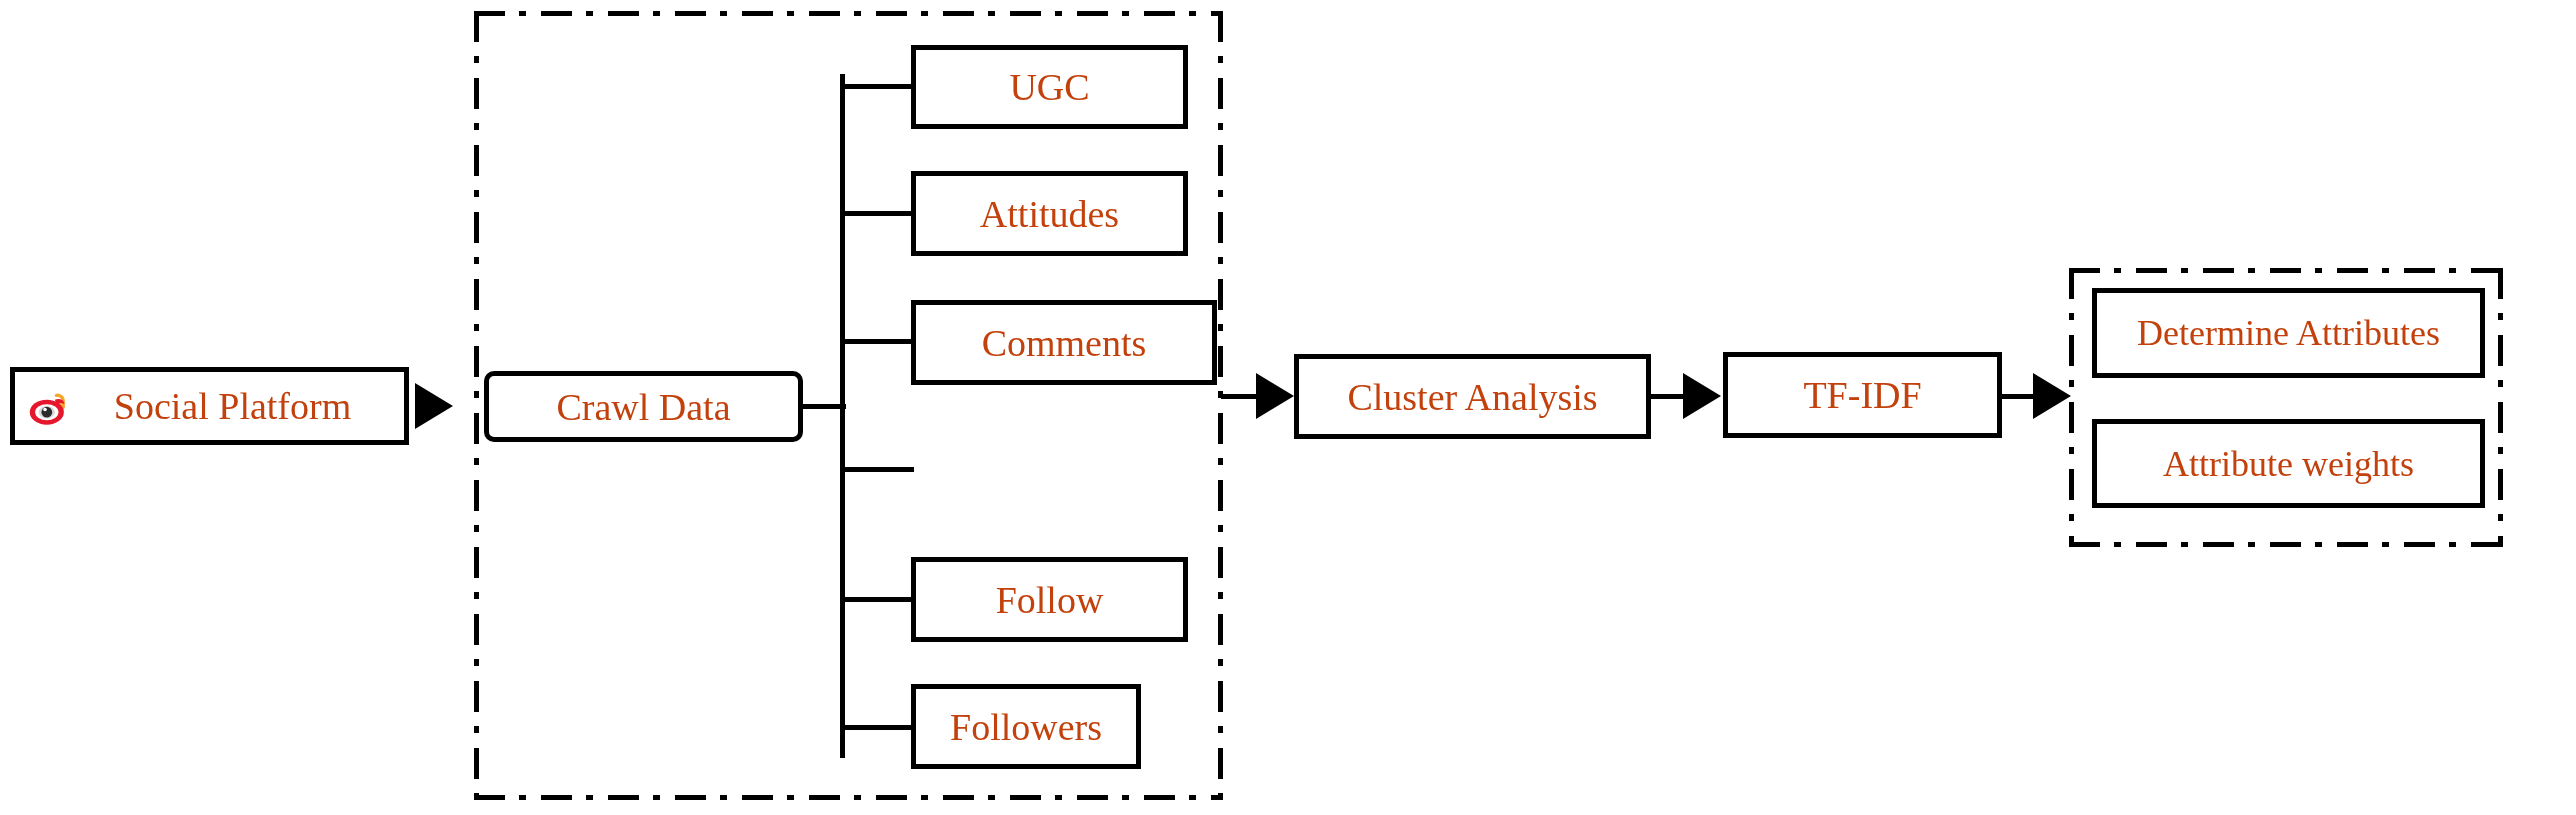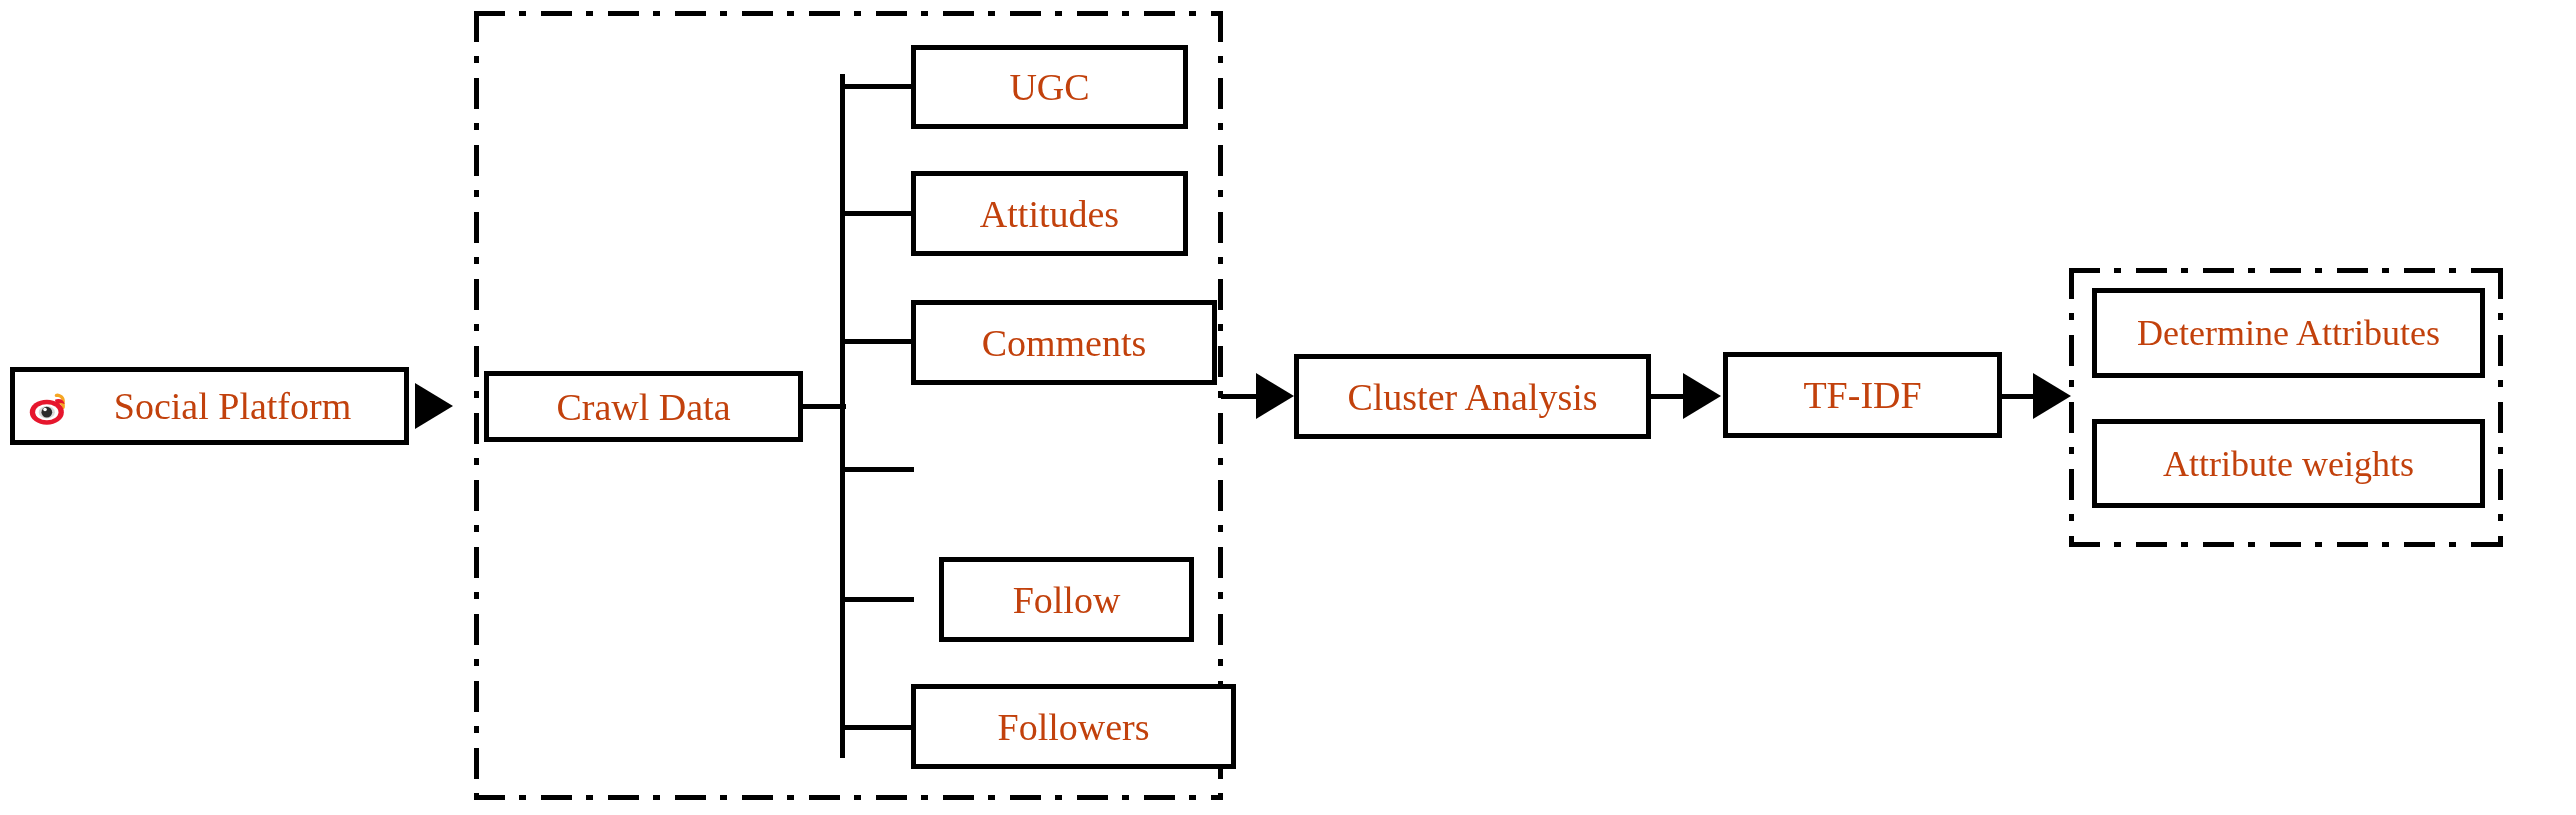--- a/index.html
+++ b/index.html
@@ -111,21 +111,21 @@
         <path d="M30 13 c5 -2 10 0 11 5 c-4 -2 -7 -2 -9 1 z" fill="#e6162d"></path>
       </svg>
     </span>
     <span class="node-label" style="margin-left:46px;">Social Platform</span>
   </div>
 
   <div class="arrow" style="left:415px; top:383px;"></div>
 
   <div class="dashdot" style="left:474px; top:10.8px; width:749px; height:790px;"></div>
 
-  <div class="node" style="left:484px; top:371px; width:319px; height:71px; font-size:38px;">
+  <div class="node" style="left:484px; top:371px; width:319px; height:71px; font-size:38px;border-radius:10px;">
     <span class="node-label">Crawl Data</span>
   </div>
 
   <div class="line-h" style="left:801px; top:404px; width:45px;"></div>
 
   <div class="line-v" style="left:840px; top:74px; height:684px;"></div>
 
   <div class="line-h" style="left:840px; top:84px; width:74px;"></div>
   <div class="line-h" style="left:840px; top:211px; width:74px;"></div>
   <div class="line-h" style="left:840px; top:339px; width:74px;"></div>
@@ -139,25 +139,25 @@
 
   <div class="node" style="left:911px; top:171px; width:277px; height:85px; font-size:38px;">
     <span class="node-label">Attitudes</span>
   </div>
 
   <div class="node" style="left:911px; top:300px; width:306px; height:85px; font-size:38px;">
     <span class="node-label">Comments</span>
   </div>
 
 
-  <div class="node" style="left:939px; top:557px; width:255px; height:85px; font-size:38px;">
+  <div class="node" style="left:911px; top:557px; width:277px; height:85px; font-size:38px;">
     <span class="node-label">Follow</span>
   </div>
 
-  <div class="node" style="left:911px; top:684px; width:325px; height:85px; font-size:38px;justify-content:center;">
+  <div class="node" style="left:911px; top:684px; width:230px; height:85px; font-size:38px;justify-content:center;">
     <span class="node-label">Followers</span>
   </div>
 
   <div class="line-h" style="left:1221px; top:394px; width:40px;"></div>
   <div class="arrow" style="left:1256px; top:373px;"></div>
 
   <div class="node" style="left:1294px; top:354px; width:357px; height:85px; font-size:38px;">
     <span class="node-label">Cluster Analysis</span>
   </div>
 

